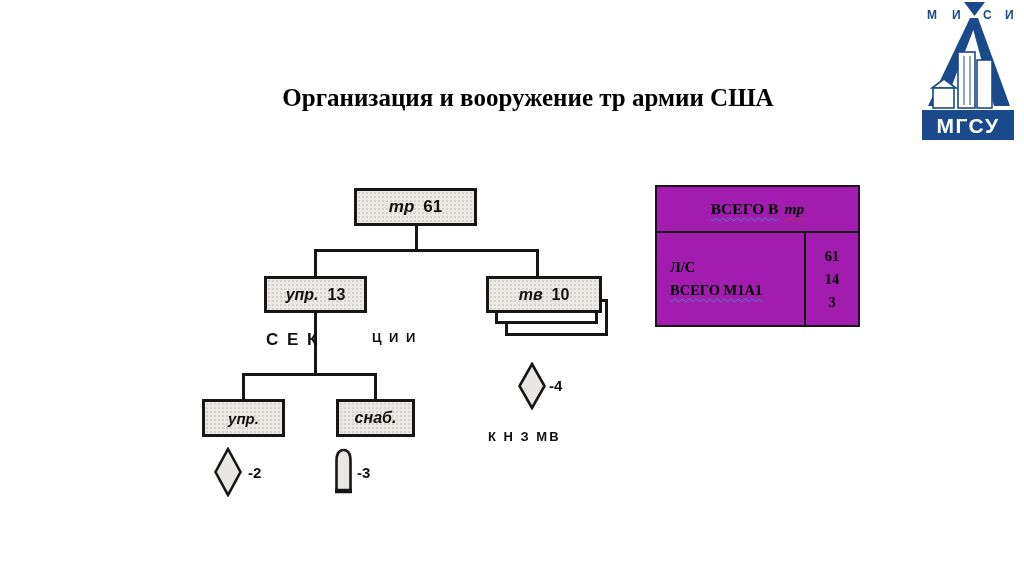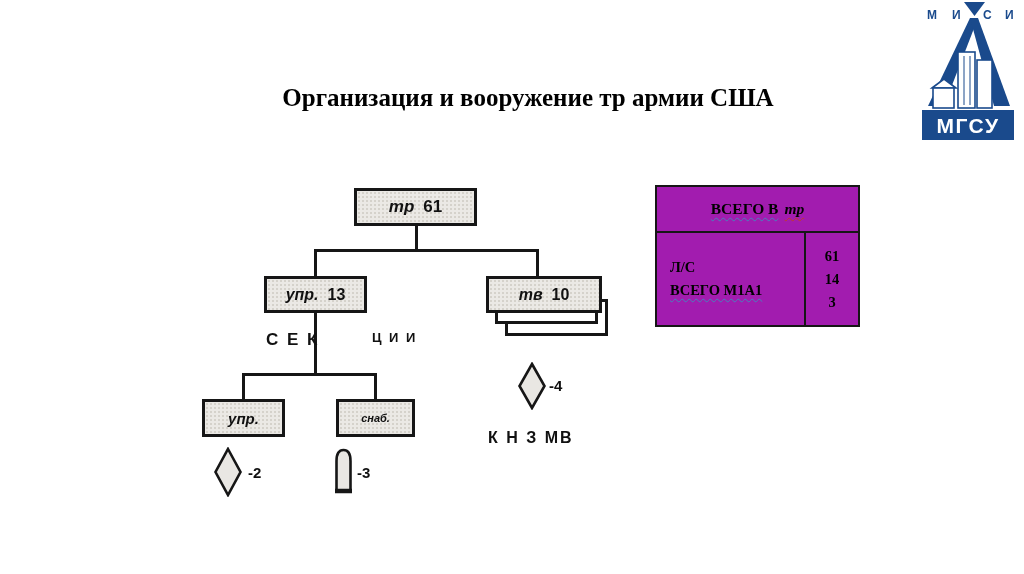--- a/index.html
+++ b/index.html
@@ -88,41 +88,41 @@
     <span>10</span>
   </div>
 
   <div class="cap" style="left:266px;top:330px;font-size:17px;letter-spacing:2px;">С Е К</div>
   <div class="cap" style="left:326px;top:330px;font-size:13px;letter-spacing:2px;margin-left:46px;">Ц И И</div>
 
   <div class="box" style="left:202px;top:399px;width:83px;height:38px;font-size:15px;">
     <span class="lbl">упр.</span>
   </div>
 
-  <div class="box" style="left:336px;top:399px;width:79px;height:38px;font-size:11px;">
+  <div class="box" style="left:336px;top:399px;width:79px;height:38px;font-size:16px;">
     <span class="lbl">снаб.</span>
   </div>
 
   <svg class="shape" style="left:214px;top:447px;" width="28" height="50" viewBox="0 0 28 50">
     <polygon points="14,2 26.5,25 14,48 1.5,25" fill="#e9e7e3" stroke="#161616" stroke-width="2.6"></polygon>
   </svg>
   <div class="sym-label" style="left:248px;top:464px;">-2</div>
 
   <svg class="shape" style="left:334px;top:448px;" width="19" height="46" viewBox="0 0 19 46">
     <path d="M2.5,43 L2.5,13 Q2.5,2 9.5,2 Q16.5,2 16.5,13 L16.5,43 Z" fill="#e9e7e3" stroke="#161616" stroke-width="2.6"></path>
     <line x1="1" y1="43" x2="18" y2="43" stroke="#161616" stroke-width="4.5"></line>
   </svg>
   <div class="sym-label" style="left:357px;top:464px;">-3</div>
 
   <svg class="shape" style="left:518px;top:362px;" width="28" height="48" viewBox="0 0 28 48">
     <polygon points="14,2 26.5,24 14,46 1.5,24" fill="#e9e7e3" stroke="#161616" stroke-width="2.6"></polygon>
   </svg>
   <div class="sym-label" style="left:549px;top:377px;">-4</div>
 
-  <div class="cap" style="left:488px;top:429px;font-size:16px;letter-spacing:2px;">К Н З МВ</div>
+  <div class="cap" style="left:488px;top:429px;font-size:13px;letter-spacing:2px;">К Н З МВ</div>
 
   <div class="sumtable">
     <div class="hdr">
       <span class="wavy-b" style="text-decoration-color:#4a7ebb;">ВСЕГО В</span>
       <span class="hdr-italic wavy-b" style="text-decoration-color:#c0392b;">тр</span>
     </div>
     <div class="bodyrow">
       <div class="names">
         <div class="cell">Л/С</div>
         <div class="cell wavy-b" style="text-decoration-color:#4a7ebb;">ВСЕГО М1А1</div>

